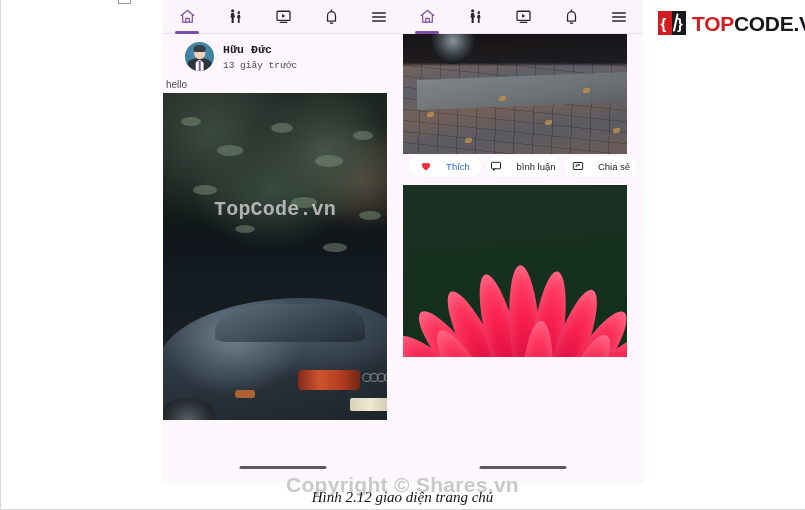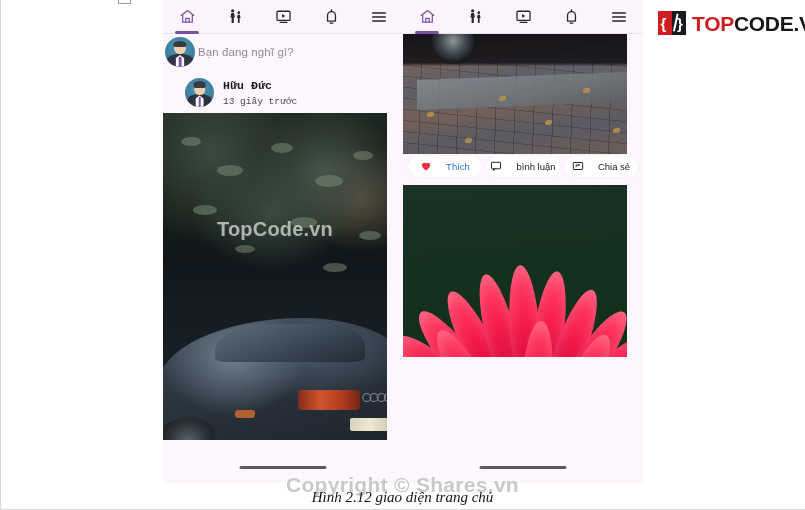--- a/index.html
+++ b/index.html
@@ -174,21 +174,21 @@
     color: #4a4a50;
     margin-top: 4px;
   }
   .post-text {
     font-size: 10px;
     color: #4d4d55;
     padding: 2px 0 3px 3px;
   }
 
   
-  .media { width: 224px; display: block; position: relative; }
+  .media { width: 224px; display: block; position: relative; font-family: Liberation Mono, monospace; }
 
   
   #media-forest-car {
     height: 327px;
     background:
       radial-gradient(ellipse 60% 40% at 22% 12%, #3b4a40 0%, rgba(26,34,29,0) 70%),
       radial-gradient(ellipse 45% 30% at 72% 18%, #455449 0%, rgba(26,34,29,0) 72%),
       radial-gradient(ellipse 50% 26% at 48% 30%, #394a3e 0%, rgba(20,26,22,0) 70%),
       radial-gradient(ellipse 38% 22% at 88% 26%, #55483a 0%, rgba(20,26,22,0) 75%),
       linear-gradient(180deg, #1d2721 0%, #151d18 32%, #10161a 44%, #141b21 58%, #1a222a 100%);
@@ -451,45 +451,36 @@
     </div>
     <div class="nav-item">
       <span>
         <svg width="18" height="18" viewBox="0 0 24 24" stroke="#26262c" stroke-width="1.9" stroke-linecap="round">
           <path d="M3.6 6.6h16.8M3.6 12h16.8M3.6 17.4h16.8"></path>
         </svg>
       </span>
     </div>
   </div>
 
-  <div class="composer">
-    <div class="avatar avatar-person" style="width:30px;height:30px">
-      <span class="av-body"></span>
-        <span class="av-shirt"></span>
-        <span class="av-tie"></span>
-      <span class="av-head"></span>
-        <span class="av-hair"></span>
-    </div>
-    <span class="composer-placeholder">Bạn đang nghĩ gì?</span>
-  </div>
 
   <div class="post-head">
     <div class="avatar avatar-person" style="width:29px;height:29px">
       <span class="av-body"></span>
         <span class="av-shirt"></span>
         <span class="av-tie"></span>
       <span class="av-head"></span>
         <span class="av-hair"></span>
     </div>
     <div class="post-meta">
       <div class="post-author">Hữu Đức</div>
       <div class="post-time">13 giây trước</div>
     </div>
   </div>
 
+  <div class="post-text">hello</div>
 
   <div class="media" id="media-forest-car">
     <span class="leaf-speck" style="left:18px;top:24px;width:20px;height:9px"></span>
     <span class="leaf-speck" style="left:54px;top:52px;width:26px;height:11px"></span>
     <span class="leaf-speck" style="left:108px;top:30px;width:22px;height:10px"></span>
     <span class="leaf-speck" style="left:152px;top:62px;width:28px;height:12px"></span>
     <span class="leaf-speck" style="left:190px;top:38px;width:20px;height:9px"></span>
     <span class="leaf-speck" style="left:30px;top:92px;width:24px;height:10px"></span>
     <span class="leaf-speck" style="left:128px;top:104px;width:26px;height:11px"></span>
     <span class="leaf-speck" style="left:196px;top:118px;width:22px;height:9px"></span>

